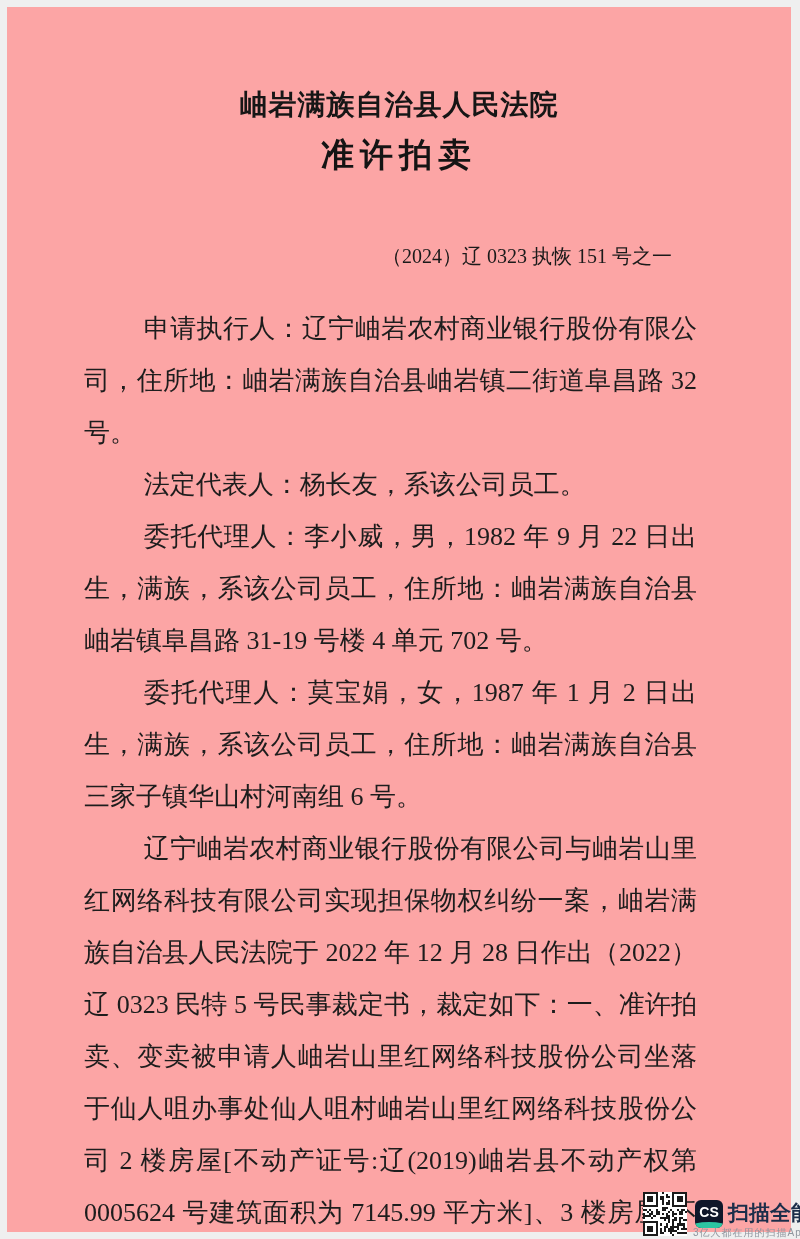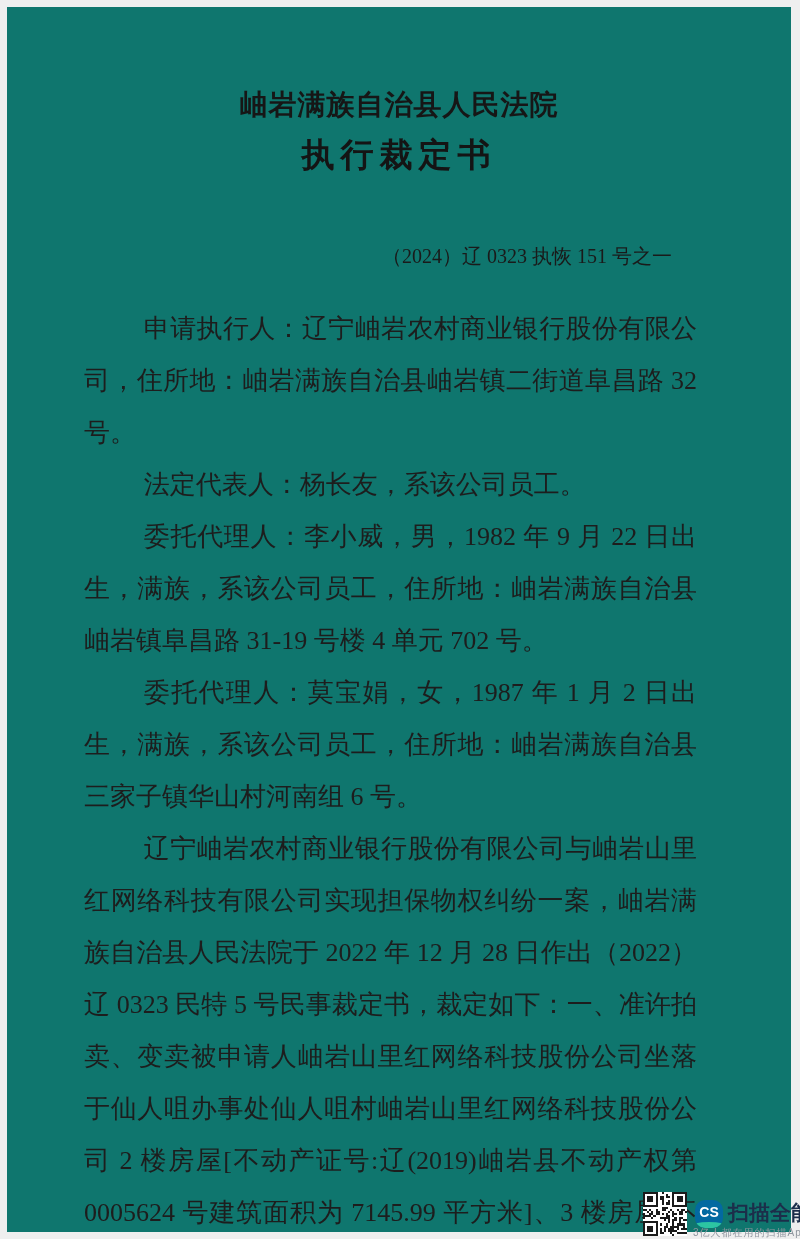--- a/index.html
+++ b/index.html
@@ -10,21 +10,21 @@
     overflow: hidden;
     background: #efefef;
     font-family: "Liberation Serif", serif;
   }
   .page {
     position: absolute;
     left: 7px;
     top: 7px;
     width: 784px;
     height: 1225px;
-    background: #0f766e;
+    background: #fca5a5;
     color: #1c1c1c;
     box-sizing: border-box;
     padding-top: 82px;
     overflow: hidden;
   }
   .court-name {
     margin: 0;
     text-align: center;
     font-size: 28px;
     line-height: 32px;
@@ -131,21 +131,21 @@
     font-size: 10px;
     letter-spacing: 1px;
     color: #8f959e;
   }
 </style>
 </head>
 <body>
 
 <div class="page">
   <h1 class="court-name">岫岩满族自治县人民法院</h1>
-  <h2 class="doc-title">执行裁定书</h2>
+  <h2 class="doc-title">准许拍卖</h2>
   <div class="case-number">（2024）辽 0323 执恢 151 号之一</div>
   <div class="doc-body">
     <p>申请执行人：辽宁岫岩农村商业银行股份有限公司，住所地：岫岩满族自治县岫岩镇二街道阜昌路 32 号。</p>
     <p>法定代表人：杨长友，系该公司员工。</p>
     <p>委托代理人：李小威，男，1982 年 9 月 22 日出生，满族，系该公司员工，住所地：岫岩满族自治县岫岩镇阜昌路 31-19 号楼 4 单元 702 号。</p>
     <p>委托代理人：莫宝娟，女，1987 年 1 月 2 日出生，满族，系该公司员工，住所地：岫岩满族自治县三家子镇华山村河南组 6 号。</p>
     <p>辽宁岫岩农村商业银行股份有限公司与岫岩山里红网络科技有限公司实现担保物权纠纷一案，岫岩满族自治县人民法院于 2022 年 12 月 28 日作出（2022）辽 0323 民特 5 号民事裁定书，裁定如下：一、准许拍卖、变卖被申请人岫岩山里红网络科技股份公司坐落于仙人咀办事处仙人咀村岫岩山里红网络科技股份公司 2 楼房屋[不动产证号:辽(2019)岫岩县不动产权第 0005624 号建筑面积为 7145.99 平方米]、3 楼房屋[不动产证号：辽(2019)岫岩县不动产权第 0005626 号，建筑面积为 7162.10 平方米]。二、申请人辽宁岫岩农村商业银行股份有限公司就拍卖、变卖上述房屋所得价款在 4500 万借款本金及利息（自 2020 年 6 月 2 日起至 2022</p>
   </div>
 </div>
 
@@ -272,19 +272,19 @@
       <rect x="14" y="6" width="7" height="1" fill="#1a1a1a"></rect>
       <rect x="14" y="0" width="1" height="7" fill="#1a1a1a"></rect>
       <rect x="20" y="0" width="1" height="7" fill="#1a1a1a"></rect>
       <rect x="16" y="2" width="3" height="3" fill="#1a1a1a"></rect>
       <rect x="0" y="14" width="7" height="1" fill="#1a1a1a"></rect>
       <rect x="0" y="20" width="7" height="1" fill="#1a1a1a"></rect>
       <rect x="0" y="14" width="1" height="7" fill="#1a1a1a"></rect>
       <rect x="6" y="14" width="1" height="7" fill="#1a1a1a"></rect>
       <rect x="2" y="16" width="3" height="3" fill="#1a1a1a"></rect>
     </svg>
-  <div class="cs-icon" style="background: #0369a1; border-radius: 10px;">
+  <div class="cs-icon" style="background: #0f172a;">
     <span>CS</span>
     <div class="swoosh" style="background: rgb(44, 197, 162);"></div>
   </div>
   <div class="brand" style="color: rgb(28, 46, 74);">扫描全能王</div>
   <div class="tagline">3亿人都在用的扫描Ap</div>
 </div>
 
 </body></html>

